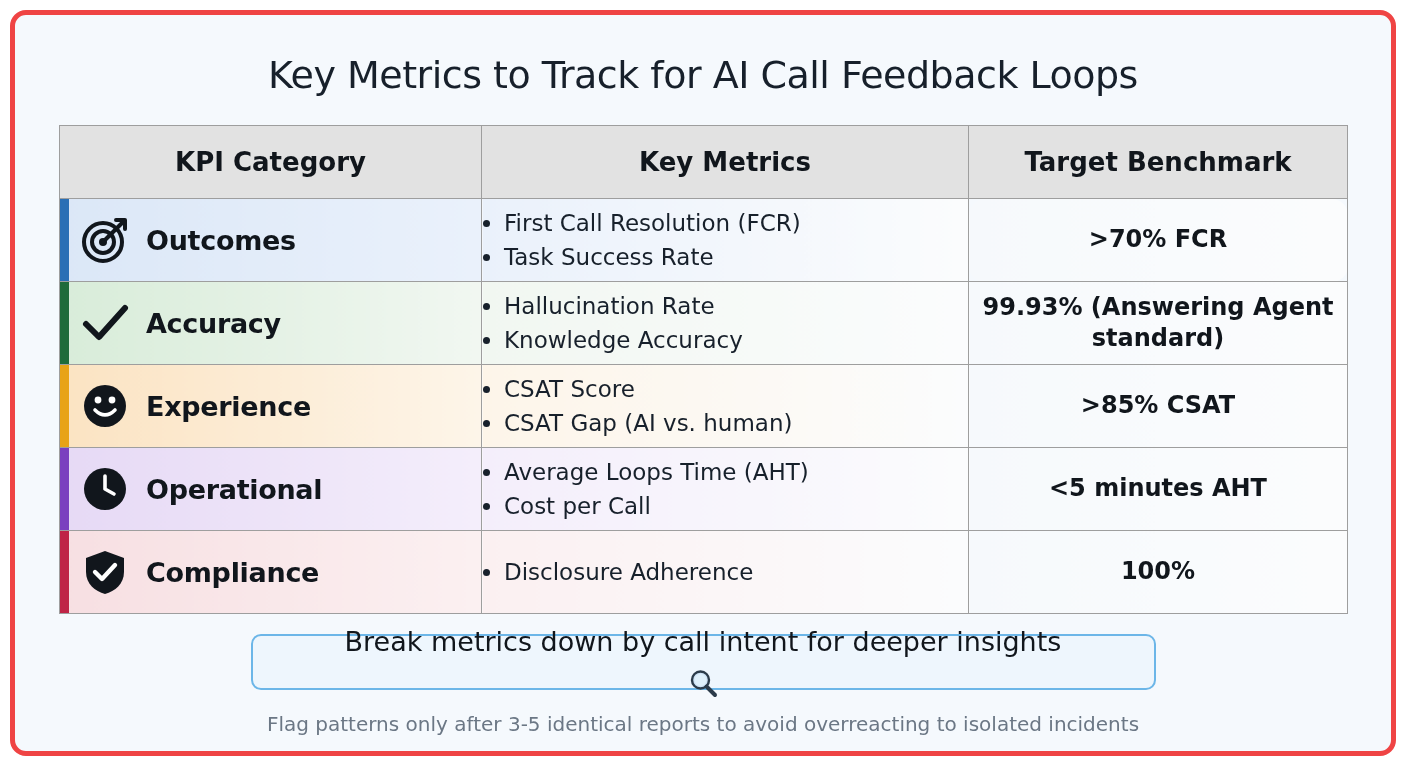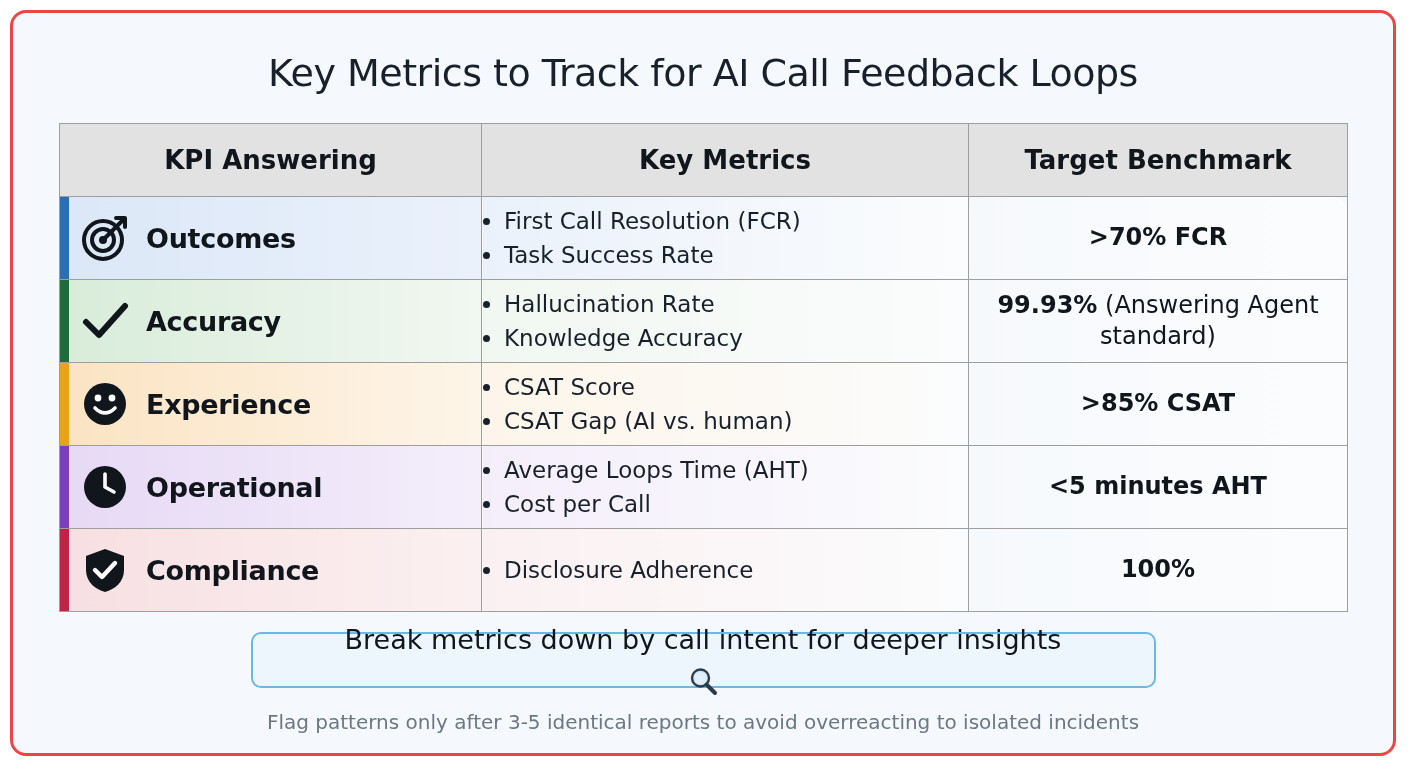--- a/index.html
+++ b/index.html
@@ -14,21 +14,21 @@
     overflow: hidden;
   }
   .card {
     position: absolute;
     left: 10px;
     top: 10px;
     width: 1386px;
     height: 746px;
     box-sizing: border-box;
     background: #f5f9fd;
-    border: 3px solid #ef4444;
+    border: 5px solid #ef4444;
     border-radius: 16px;
   }
   .title {
     text-align: center;
     font-size: 38px;
     font-weight: 400;
     color: #17202b;
     letter-spacing: -0.5px;
     margin-top: 38px;
   }
@@ -105,21 +105,21 @@
     line-height: 1.48;
   }
   td.bench {
     text-align: center;
     font-size: 24px;
     font-weight: bold;
     color: #11161c;
     padding: 8px 14px;
     line-height: 1.3;
   }
-  td.bench .normal { font-weight: 400; }
+  td.bench .normal { font-weight: 700; }
 
   .callout {
     margin: 20px auto 0 auto;
     width: 905px;
     box-sizing: border-box;
     border: 2px solid #6cb6e8;
     border-radius: 10px;
     background: #eef6fd;
     height: 56px;
     display: flex;
@@ -149,21 +149,21 @@
 
   <div class="table-wrap">
     <table class="kpi">
       <colgroup>
           <col class="c1">
           <col class="c2">
           <col class="c3">
         </colgroup>
       <thead>
         <tr>
-          <th>KPI Answering</th>
+          <th>KPI Category</th>
           <th>Key Metrics</th>
           <th>Target Benchmark</th>
         </tr>
       </thead>
       <tbody>
           <tr>
             <td class="cat" style="background: linear-gradient(90deg, rgb(219, 231, 247), rgb(234, 241, 251));">
               <div class="accent" style="background:#2a6fb5"></div>
               <div class="cat-inner">
                 <span class="cat-icon">

